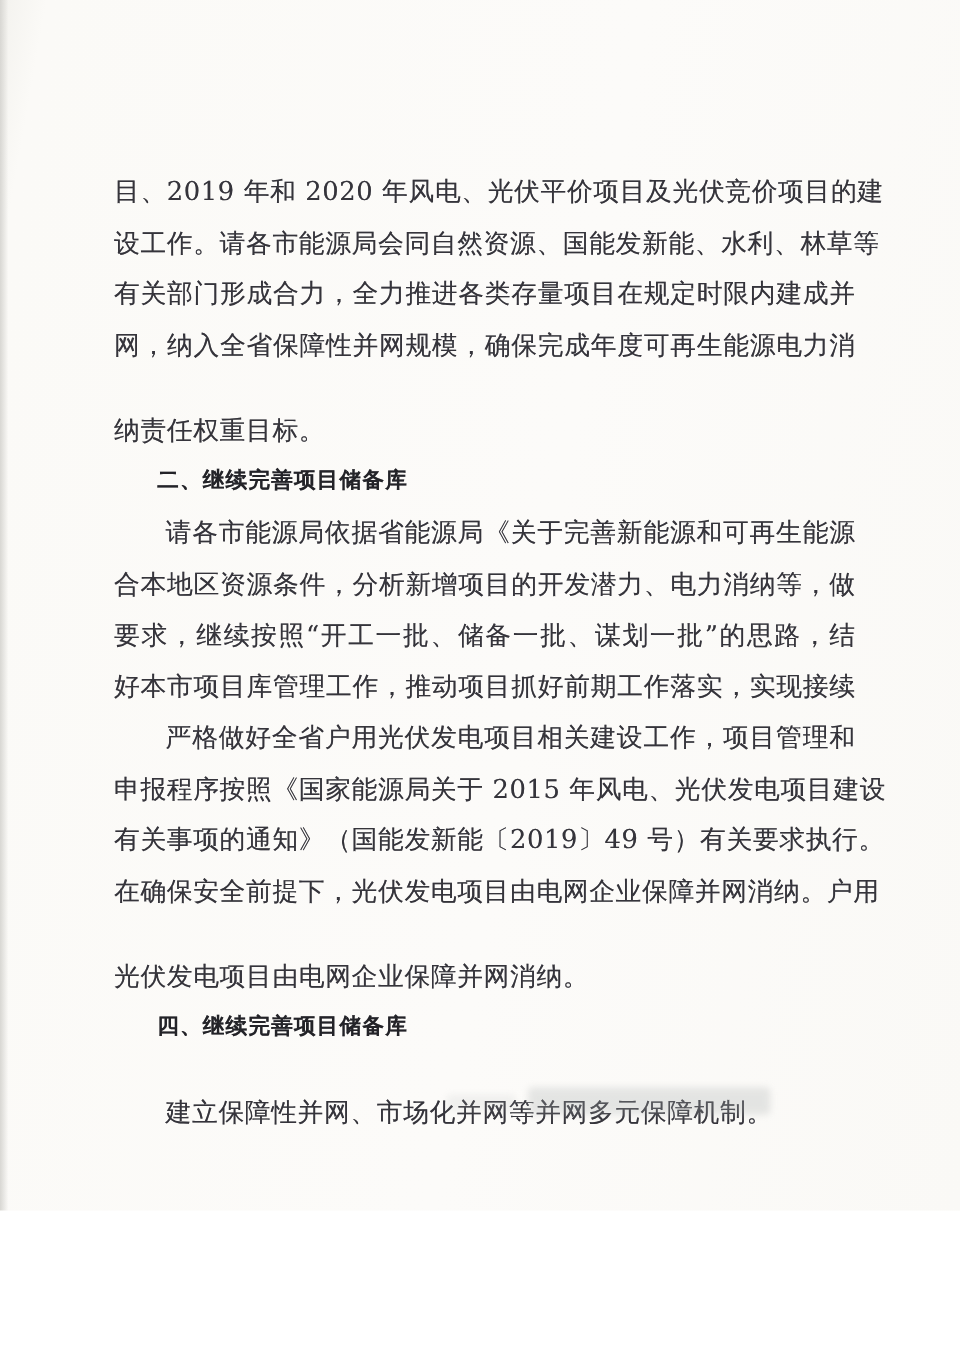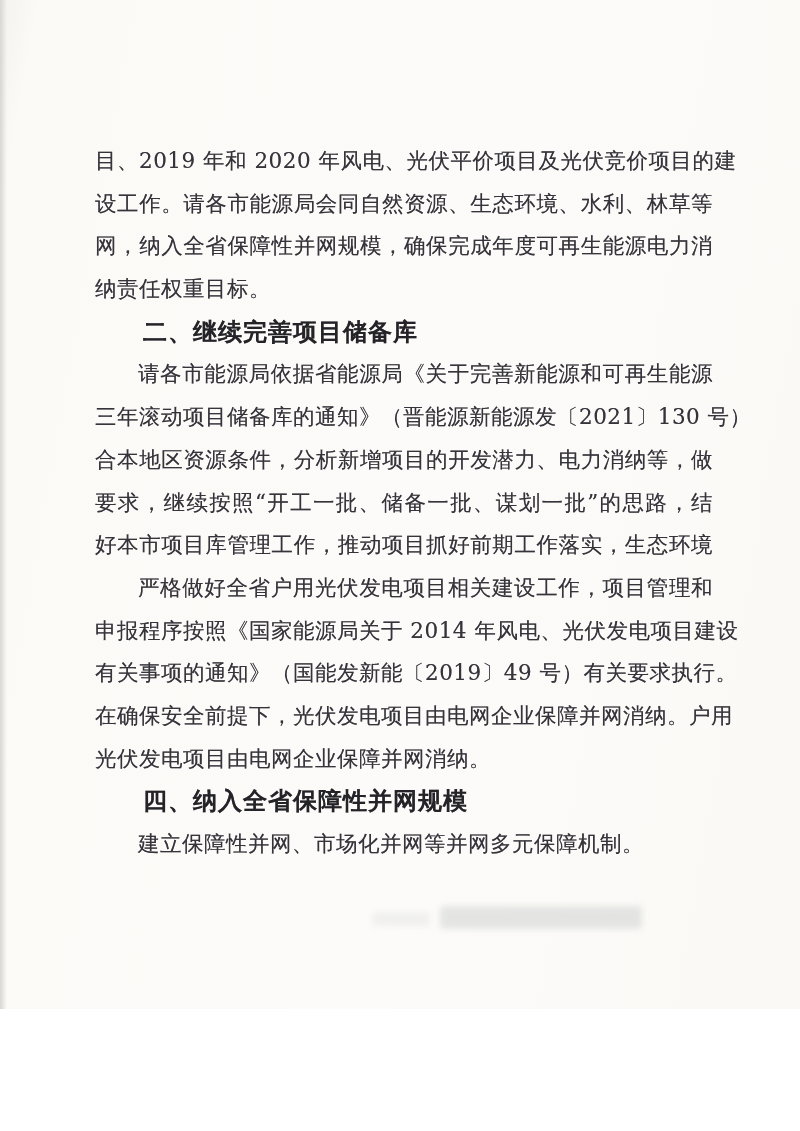--- a/index.html
+++ b/index.html
@@ -35,29 +35,30 @@
     font-size: 21.5px;
     letter-spacing: 0.5px;
     white-space: nowrap;
     text-align: justify;
     text-align-last: justify;
     text-shadow: 0 0 0.5px rgba(52,52,60,0.55);
   }
   .line.para-end {
     text-align: center;
     text-align-last: left;
+    margin-top: 28px;
   }
   .line.indent { text-indent: 2em; }
 
   .heading-line {
     height: 42.7px;
     line-height: 42.7px;
-    font-family: Liberation Serif, serif;
+    font-family: Liberation Mono, monospace;
     font-weight: 700;
-    font-size: 24px;
+    font-size: 18px;
     letter-spacing: 1px;
     color: #232328;
     text-indent: 2em;
     white-space: nowrap;
     text-shadow: 0 0 0.5px rgba(30,30,36,0.5);
   }
 
   .page-number {
     position: absolute;
     left: 95px;
@@ -92,35 +93,35 @@
   }
 </style>
 </head>
 <body>
 
 <div class="page">
   <div class="scan-edge"></div>
 
   <div class="doc-body">
       <div class="line">目、2019 年和 2020 年风电、光伏平价项目及光伏竞价项目的建</div>
-      <div class="line">设工作。请各市能源局会同自然资源、生态环境、水利、林草等</div>
+      <div class="line">设工作。请各市能源局会同自然资源、国能发新能、水利、林草等</div>
+      <div class="line">有关部门形成合力，全力推进各类存量项目在规定时限内建成并</div>
       <div class="line">网，纳入全省保障性并网规模，确保完成年度可再生能源电力消</div>
       <div class="line para-end">纳责任权重目标。</div>
       <div class="heading-line">二、继续完善项目储备库</div>
       <div class="line indent">请各市能源局依据省能源局《关于完善新能源和可再生能源</div>
-      <div class="line">三年滚动项目储备库的通知》（晋能源新能源发〔2021〕130 号）</div>
       <div class="line">合本地区资源条件，分析新增项目的开发潜力、电力消纳等，做</div>
       <div class="line">要求，继续按照“开工一批、储备一批、谋划一批”的思路，结</div>
-      <div class="line">好本市项目库管理工作，推动项目抓好前期工作落实，生态环境</div>
+      <div class="line">好本市项目库管理工作，推动项目抓好前期工作落实，实现接续</div>
       <div class="line indent">严格做好全省户用光伏发电项目相关建设工作，项目管理和</div>
-      <div class="line">申报程序按照《国家能源局关于 2014 年风电、光伏发电项目建设</div>
+      <div class="line">申报程序按照《国家能源局关于 2015 年风电、光伏发电项目建设</div>
       <div class="line">有关事项的通知》（国能发新能〔2019〕49 号）有关要求执行。</div>
       <div class="line">在确保安全前提下，光伏发电项目由电网企业保障并网消纳。户用</div>
       <div class="line para-end">光伏发电项目由电网企业保障并网消纳。</div>
-      <div class="heading-line">四、纳入全省保障性并网规模</div>
+      <div class="heading-line">四、继续完善项目储备库</div>
       <div class="line indent para-end">建立保障性并网、市场化并网等并网多元保障机制。</div>
     </div>
 
   <div class="bleedthrough"></div>
   <div class="bleedthrough-tail"></div>
 
   <div class="page-number">— 2 —</div>
 </div>
 
 </body></html>

